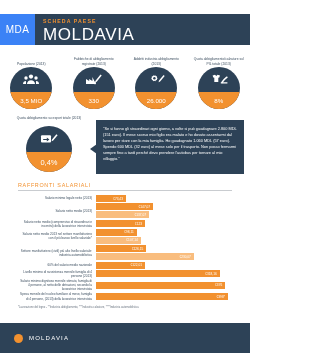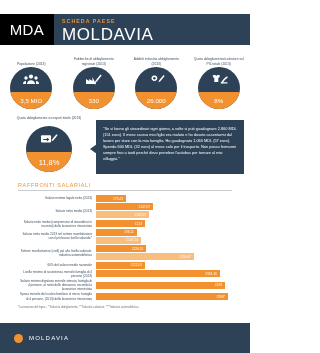--- a/index.html
+++ b/index.html
@@ -9,23 +9,23 @@
     font-family:"Liberation Sans", sans-serif;
     overflow:hidden;
     position:relative;
   }
   
   .header{
     position:absolute;left:0;top:14px;width:250px;height:31px;
     display:flex;align-items:stretch;
   }
   .logo-box{
-    width:54px;background:#000000;
+    width:35px;background:#3b82f6;
     display:flex;align-items:center;justify-content:center;
-    color:#ffffff;font-size:15px;letter-spacing:.4px;
+    color:#ffffff;font-size:10px;letter-spacing:.4px;
   }
   .title-box{
     flex:1;background:#2d4257;
     padding:3px 0 0 8px;box-sizing:border-box;
     display:flex;flex-direction:column;justify-content:center;
   }
   .kicker{
     color:#f2912f;font-size:5.2px;letter-spacing:1.1px;
     font-weight:bold;line-height:1;margin-bottom:2px;
   }
@@ -208,21 +208,21 @@
   <div class="pct-wrap">
     <div class="pct-label">Quota abbigliamento su export totale (2013)</div>
     <div class="pct-donut">
       <div class="pct-top">
         <svg class="ico" width="18" height="12" viewBox="0 0 18 12">
           <rect x="1" y="2.2" width="10" height="7.4" rx="1" fill="#fff"></rect>
           <path d="M3.2 5.9h3.6V4.4l2.6 2.1-2.6 2.1V7.1H3.2z" fill="#2d4257"></path>
           <path d="M16.4 1.2l1.2 1-4.4 5.4-1.6.6.4-1.7z" fill="#fff"></path>
         </svg>
       </div>
-      <div class="pct-bot">11,8%</div>
+      <div class="pct-bot">0,4%</div>
     </div>
   </div>
 
   <div class="quote-arrow"></div>
   <div class="quote">"Se si fanno gli straordinari ogni giorno, a volte si può guadagnare 2.800 MDL (151 euro). Il mese scorso mio figlio era malato e ho dovuto assentarmi dal lavoro per stare con la mia famiglia. Ho guadagnato 1.060 MDL (57 euro). Spendo 600 MDL (32 euro) al mese solo per il trasporto. Non posso fermarmi sempre fino a tardi perché devo prendere l'autobus per tornare al mio villaggio."</div>
 </div>
 
 <div class="chart-sec">
   <div class="chart-title">RAFFRONTI SALARIALI</div>
   <div class="rows" id="chart-rows">

